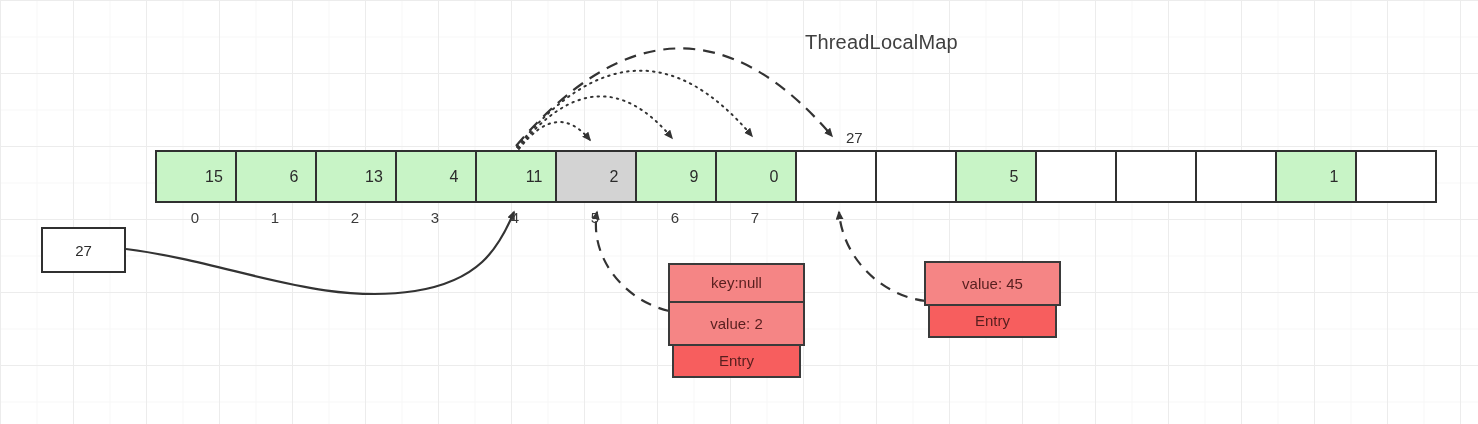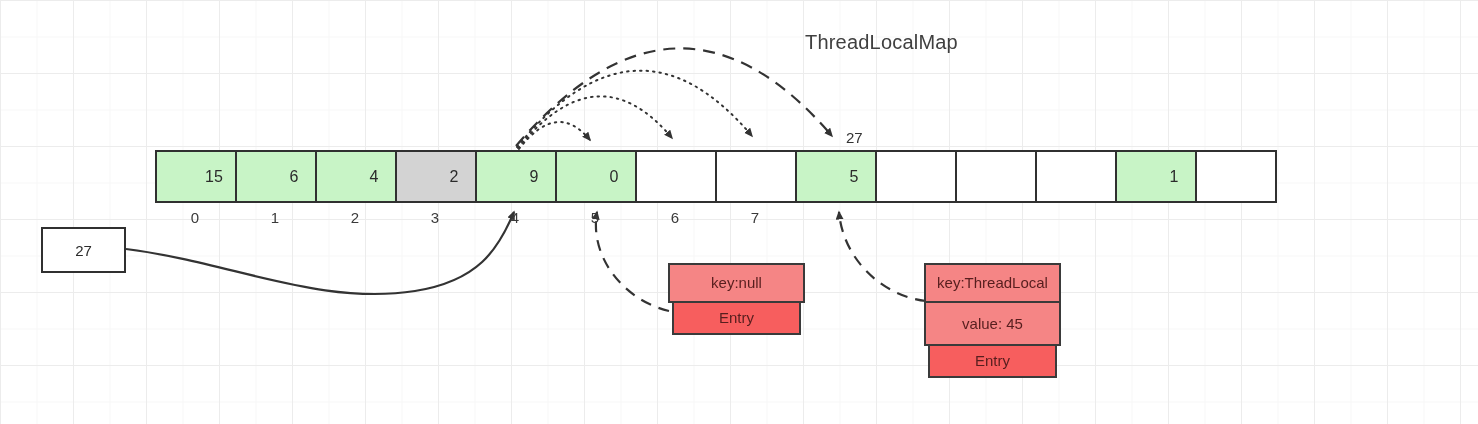--- a/index.html
+++ b/index.html
@@ -88,21 +88,23 @@
     <path d="M516,146 Q678,-44 832,136" fill="none" stroke="#333333" stroke-width="2.2" stroke-dasharray="12 8" marker-end="url(#arrow)"></path>
     <path d="M669,311 C626,301 589,259 597,212" fill="none" stroke="#333333" stroke-width="2.2" stroke-dasharray="11 8" marker-end="url(#arrow)"></path>
     <path d="M926,301 C882,296 843,259 839,212" fill="none" stroke="#333333" stroke-width="2.2" stroke-dasharray="11 8" marker-end="url(#arrow)"></path>
   </svg>
 
   <div class="title">ThreadLocalMap</div>
 
   <div class="array-row">
       <div class="cell green">15</div>
       <div class="cell green">6</div>
+      <div class="cell green">13</div>
       <div class="cell green">4</div>
+      <div class="cell green">11</div>
       <div class="cell gray">2</div>
       <div class="cell green">9</div>
       <div class="cell green">0</div>
       <div class="cell empty"></div>
       <div class="cell empty"></div>
       <div class="cell green">5</div>
       <div class="cell empty"></div>
       <div class="cell empty"></div>
       <div class="cell empty"></div>
       <div class="cell green">1</div>
@@ -121,22 +123,22 @@
     </div>
 
   <div class="val-box">
     <span>27</span>
   </div>
 
   <div class="probe-label">27</div>
 
   <div class="entry left">
     <div class="row key">key:null</div>
+    <div class="row value">value: 2</div>
     <div class="row footer">Entry</div>
   </div>
 
   <div class="entry right">
-    <div class="row key">key:ThreadLocal</div>
     <div class="row value">value: 45</div>
     <div class="row footer">Entry</div>
   </div>
 
 </div>
 
 </body></html>

